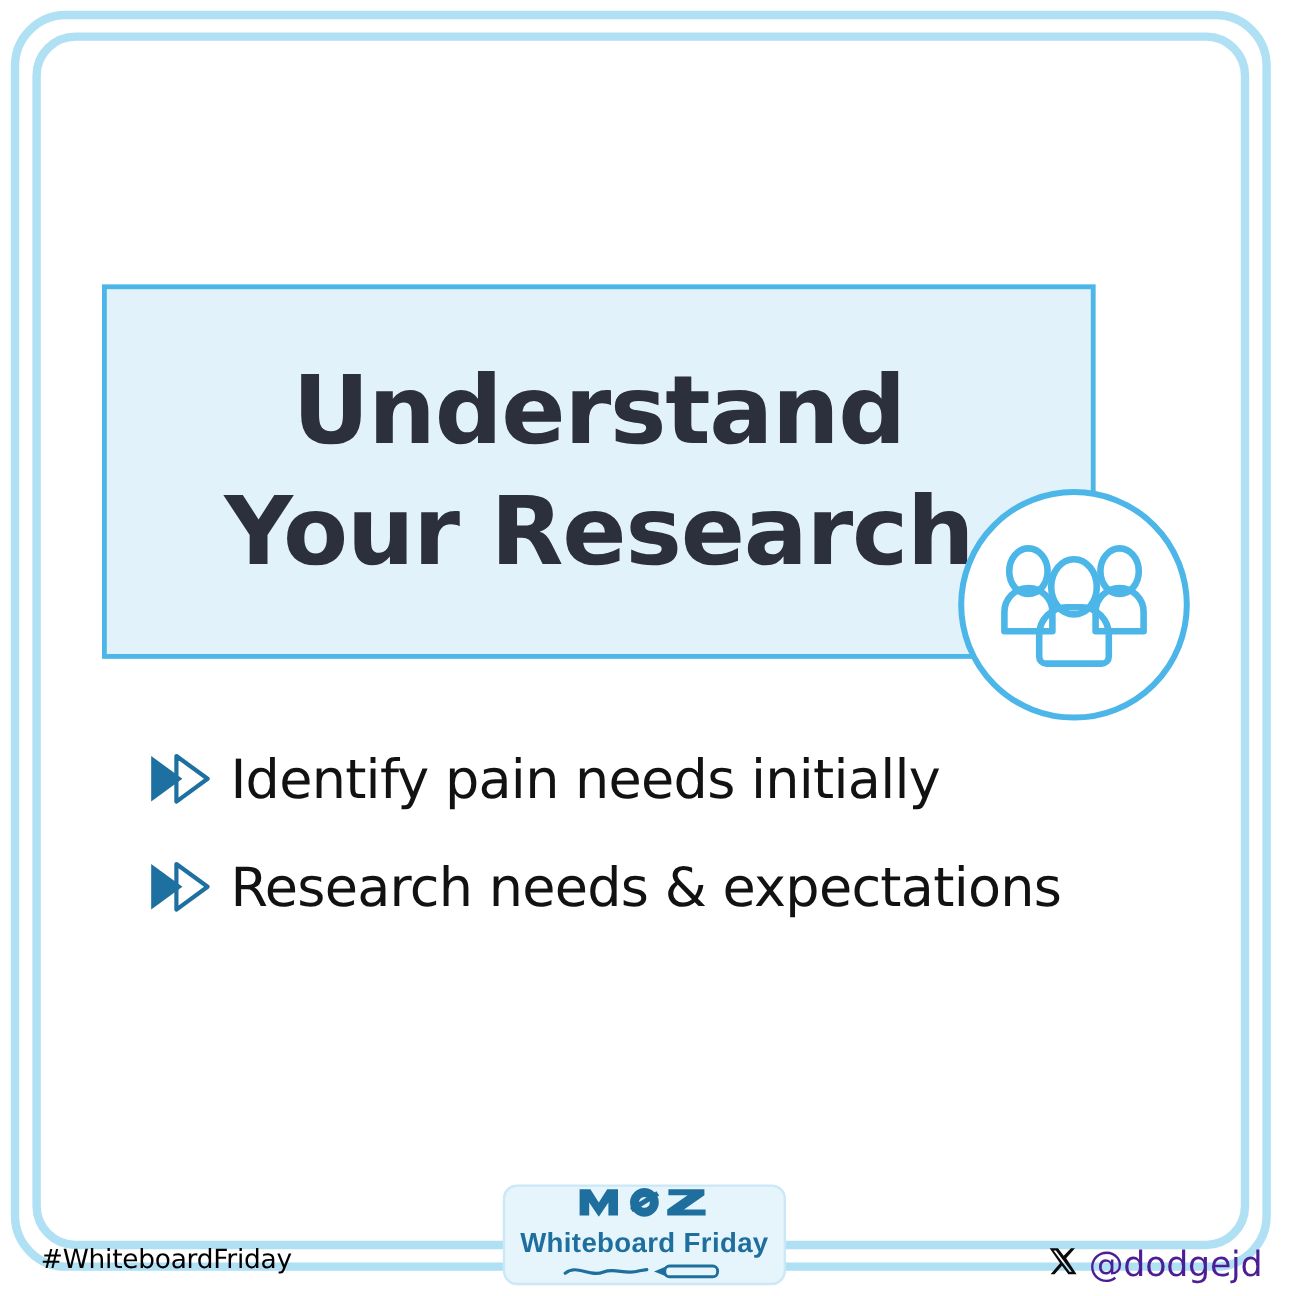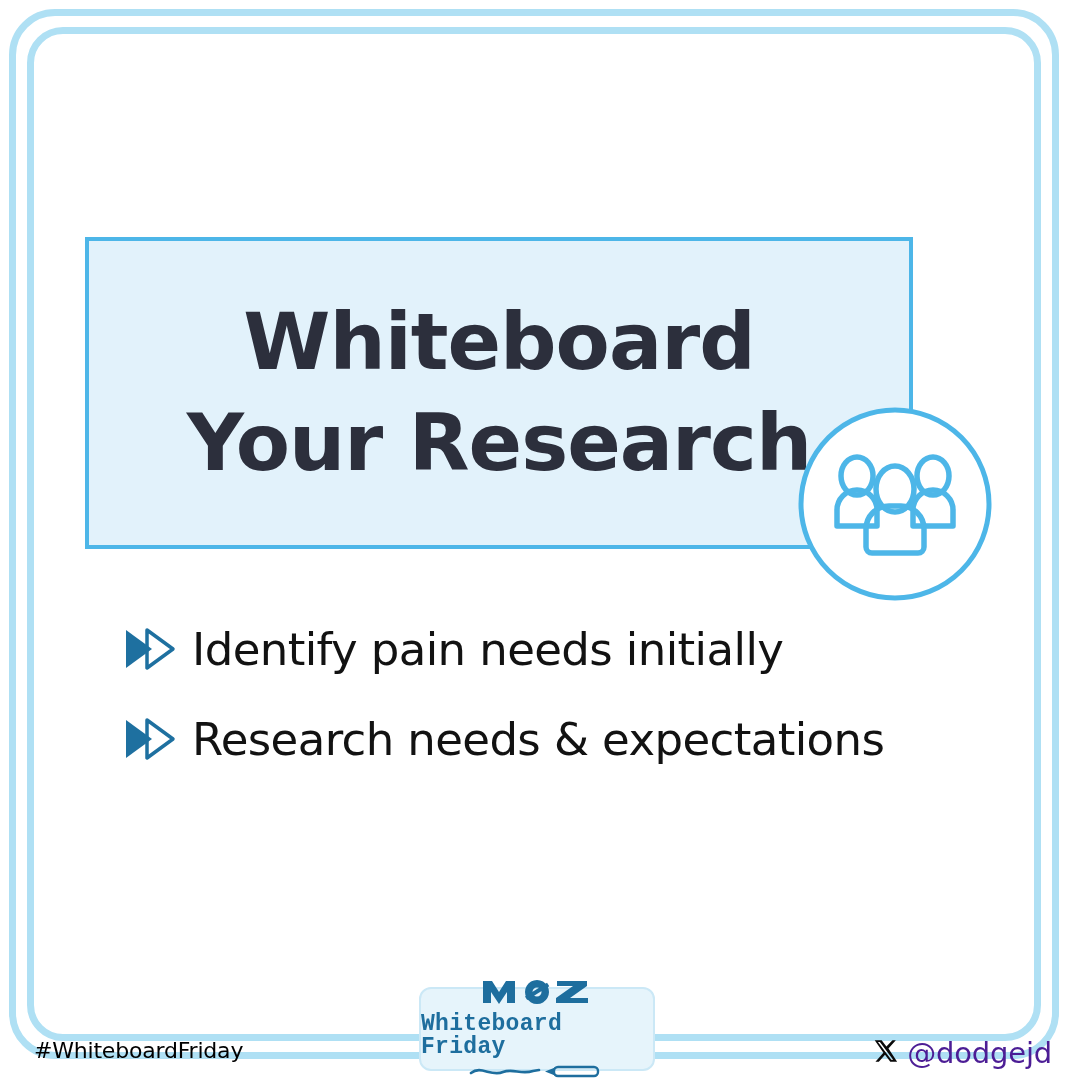--- a/index.html
+++ b/index.html
@@ -121,21 +121,21 @@
     flex-direction: column;
     align-items: center;
     justify-content: center;
   }
   .moz-wordmark {
     display: block;
     margin-top: 2px;
   }
   .moz-sub {
     color: #1E6E9E;
-    font-family: Liberation Mono, monospace;
+    font-family: Liberation Sans, sans-serif;
     font-weight: bold;
     font-size: 23px;
     letter-spacing: 0.3px;
     line-height: 1;
     margin-top: 3px;
   }
   .moz-squiggle {
     display: block;
     margin-top: 4px;
   }
@@ -168,21 +168,21 @@
 </style>
 </head>
 <body>
 
 <div class="slide">
 
   <div class="frame-outer"></div>
   <div class="frame-inner"></div>
 
   <div class="title-box">
-    <div class="title-line">Whiteboard</div>
+    <div class="title-line">Understand</div>
     <div class="title-line">Your Research</div>
   </div>
 
   <div class="icon-circle">
     <svg width="196" height="196" viewBox="0 0 196 196" xmlns="http://www.w3.org/2000/svg">
       <circle cx="98" cy="98" r="94" fill="#FFFFFF" stroke="#4DB6E8" stroke-width="5"></circle>
       <g fill="none" stroke="#4DB6E8" stroke-width="5.5" stroke-linecap="round" stroke-linejoin="round">
 
         <ellipse cx="60" cy="70" rx="16" ry="19"></ellipse>
         <path d="M40 120 v-16 a20 20 0 0 1 20 -20 a20 20 0 0 1 20 20 v16 z"></path>

